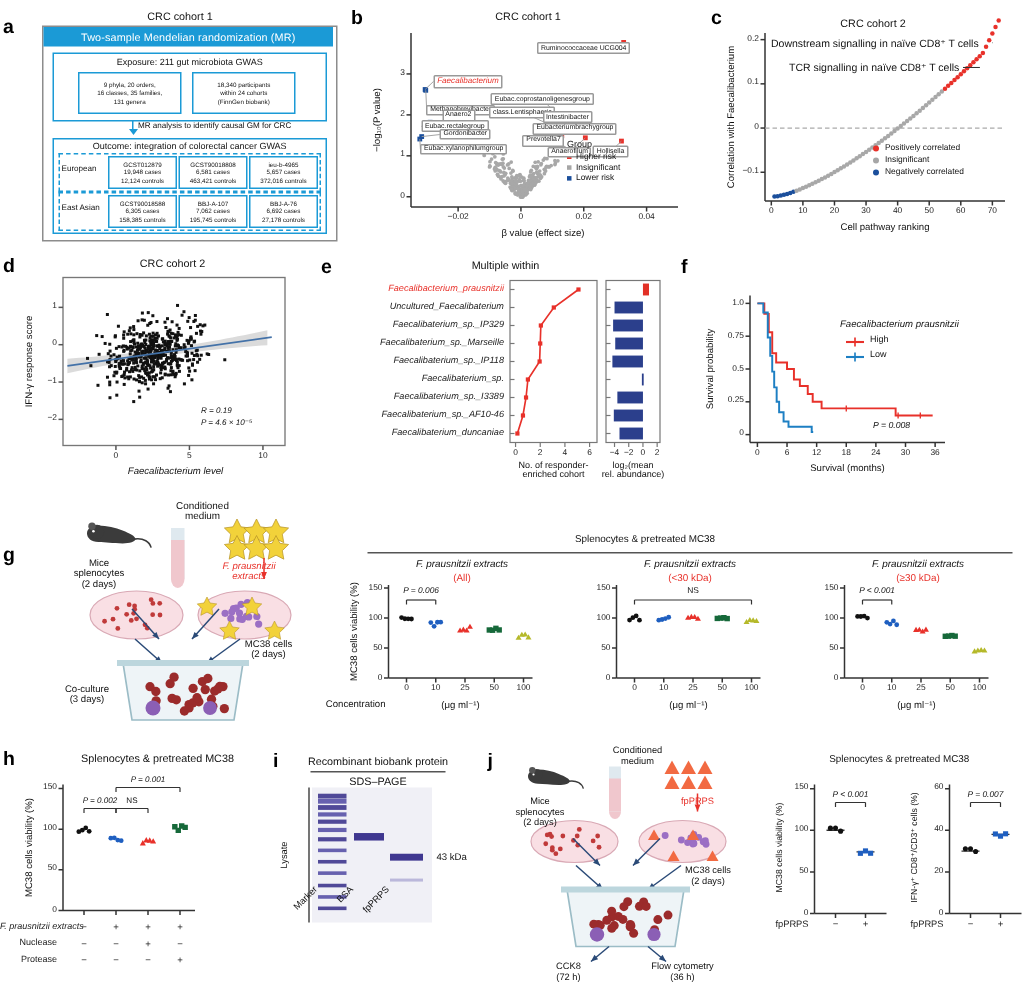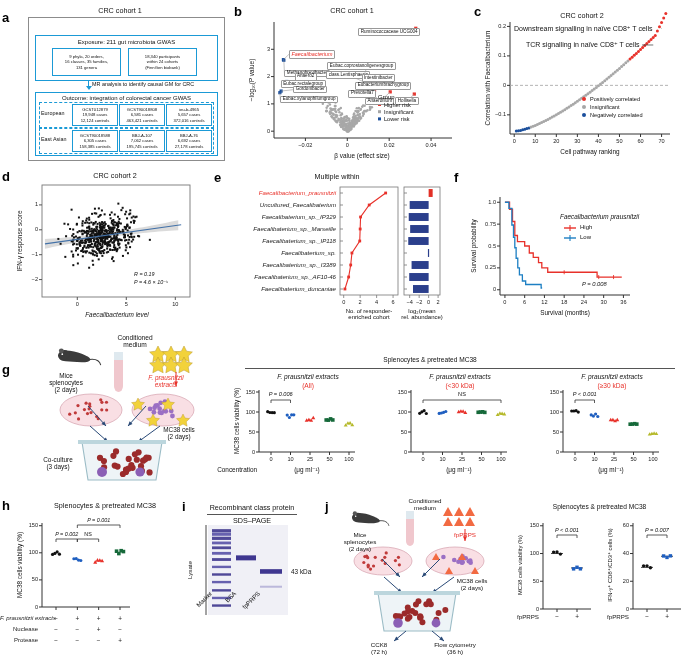--- a/index.html
+++ b/index.html
@@ -33,20 +33,21 @@
   .hd{position:absolute;font-size:6.6px;text-align:center;white-space:nowrap;}
 </style>
 </head>
 <body>
 
 <div class="panel" style="left:0;top:0;width:232px;height:165px;">
   <div class="plabel" style="left:2px;top:10px;">a</div>
   <div class="ttl" style="left:55px;top:6px;width:130px;">CRC cohort 1</div>
 
   <div class="aBox" style="left:28px;top:17px;width:195px;height:142px;"></div>
+  <div class="aHdr" style="left:29px;top:18px;width:193px;height:13px;">Two-sample Mendelian randomization (MR)</div>
 
   <div class="aSub" style="left:35px;top:35px;width:181px;height:44px;">
     <div class="aCap" style="left:0;top:3px;width:181px;">Exposure: 211 gut microbiota GWAS</div>
   </div>
   <div class="aSmall" style="left:52px;top:48px;width:67px;height:26px;">
     <span style="white-space:pre-line;">9 phyla, 20 orders,
 16 classes, 35 families,
 131 genera</span>
   </div>
   <div class="aSmall" style="left:128px;top:48px;width:67px;height:26px;">
@@ -1559,21 +1560,21 @@
       <div class="tlr" style="left:0px;top:142px;width:38px;font-size:6px;">Protease</div>
       <div class="tl" style="left:48px;top:142px;width:16px;font-size:6.4px;">−</div>
       <div class="tl" style="left:69.33333333333333px;top:142px;width:16px;font-size:6.4px;">−</div>
       <div class="tl" style="left:90.66666666666666px;top:142px;width:16px;font-size:6.4px;">−</div>
       <div class="tl" style="left:112px;top:142px;width:16px;font-size:6.4px;">+</div>
     </div>
 </div>
 
 <div class="panel" style="left:172px;top:495px;width:150px;height:160px;">
   <div class="plabel" style="left:10px;top:4px;">i</div>
-  <div class="ttl" style="left:10px;top:8px;width:140px;">Recombinant class protein</div>
+  <div class="ttl" style="left:10px;top:8px;width:140px;">Recombinant biobank protein</div>
   <div class="ttl" style="left:30px;top:21px;width:100px;">SDS–PAGE</div>
   <div class="gline" style="left:35px;top:19px;width:90px;"></div>
   <div id="i-gel" style="position:absolute;left:0;top:0;width:150px;height:160px;">
       <svg width="150" height="160" style="position:absolute;left:0;top:0;overflow:visible">
         <rect x="36" y="30" width="80" height="90" fill="#f0f0f6"></rect>
         <rect x="40" y="34.14" width="19" height="3.2" fill="#423b8f" opacity="0.92"></rect>
         <rect x="40" y="37.59" width="19" height="3.2" fill="#5b55a8" opacity="0.92"></rect>
         <rect x="40" y="41.73" width="19" height="3.2" fill="#423b8f" opacity="0.92"></rect>
         <rect x="40" y="46.56" width="19" height="2.8" fill="#5b55a8" opacity="0.92"></rect>
         <rect x="40" y="51.39" width="19" height="2.8" fill="#423b8f" opacity="0.92"></rect>

